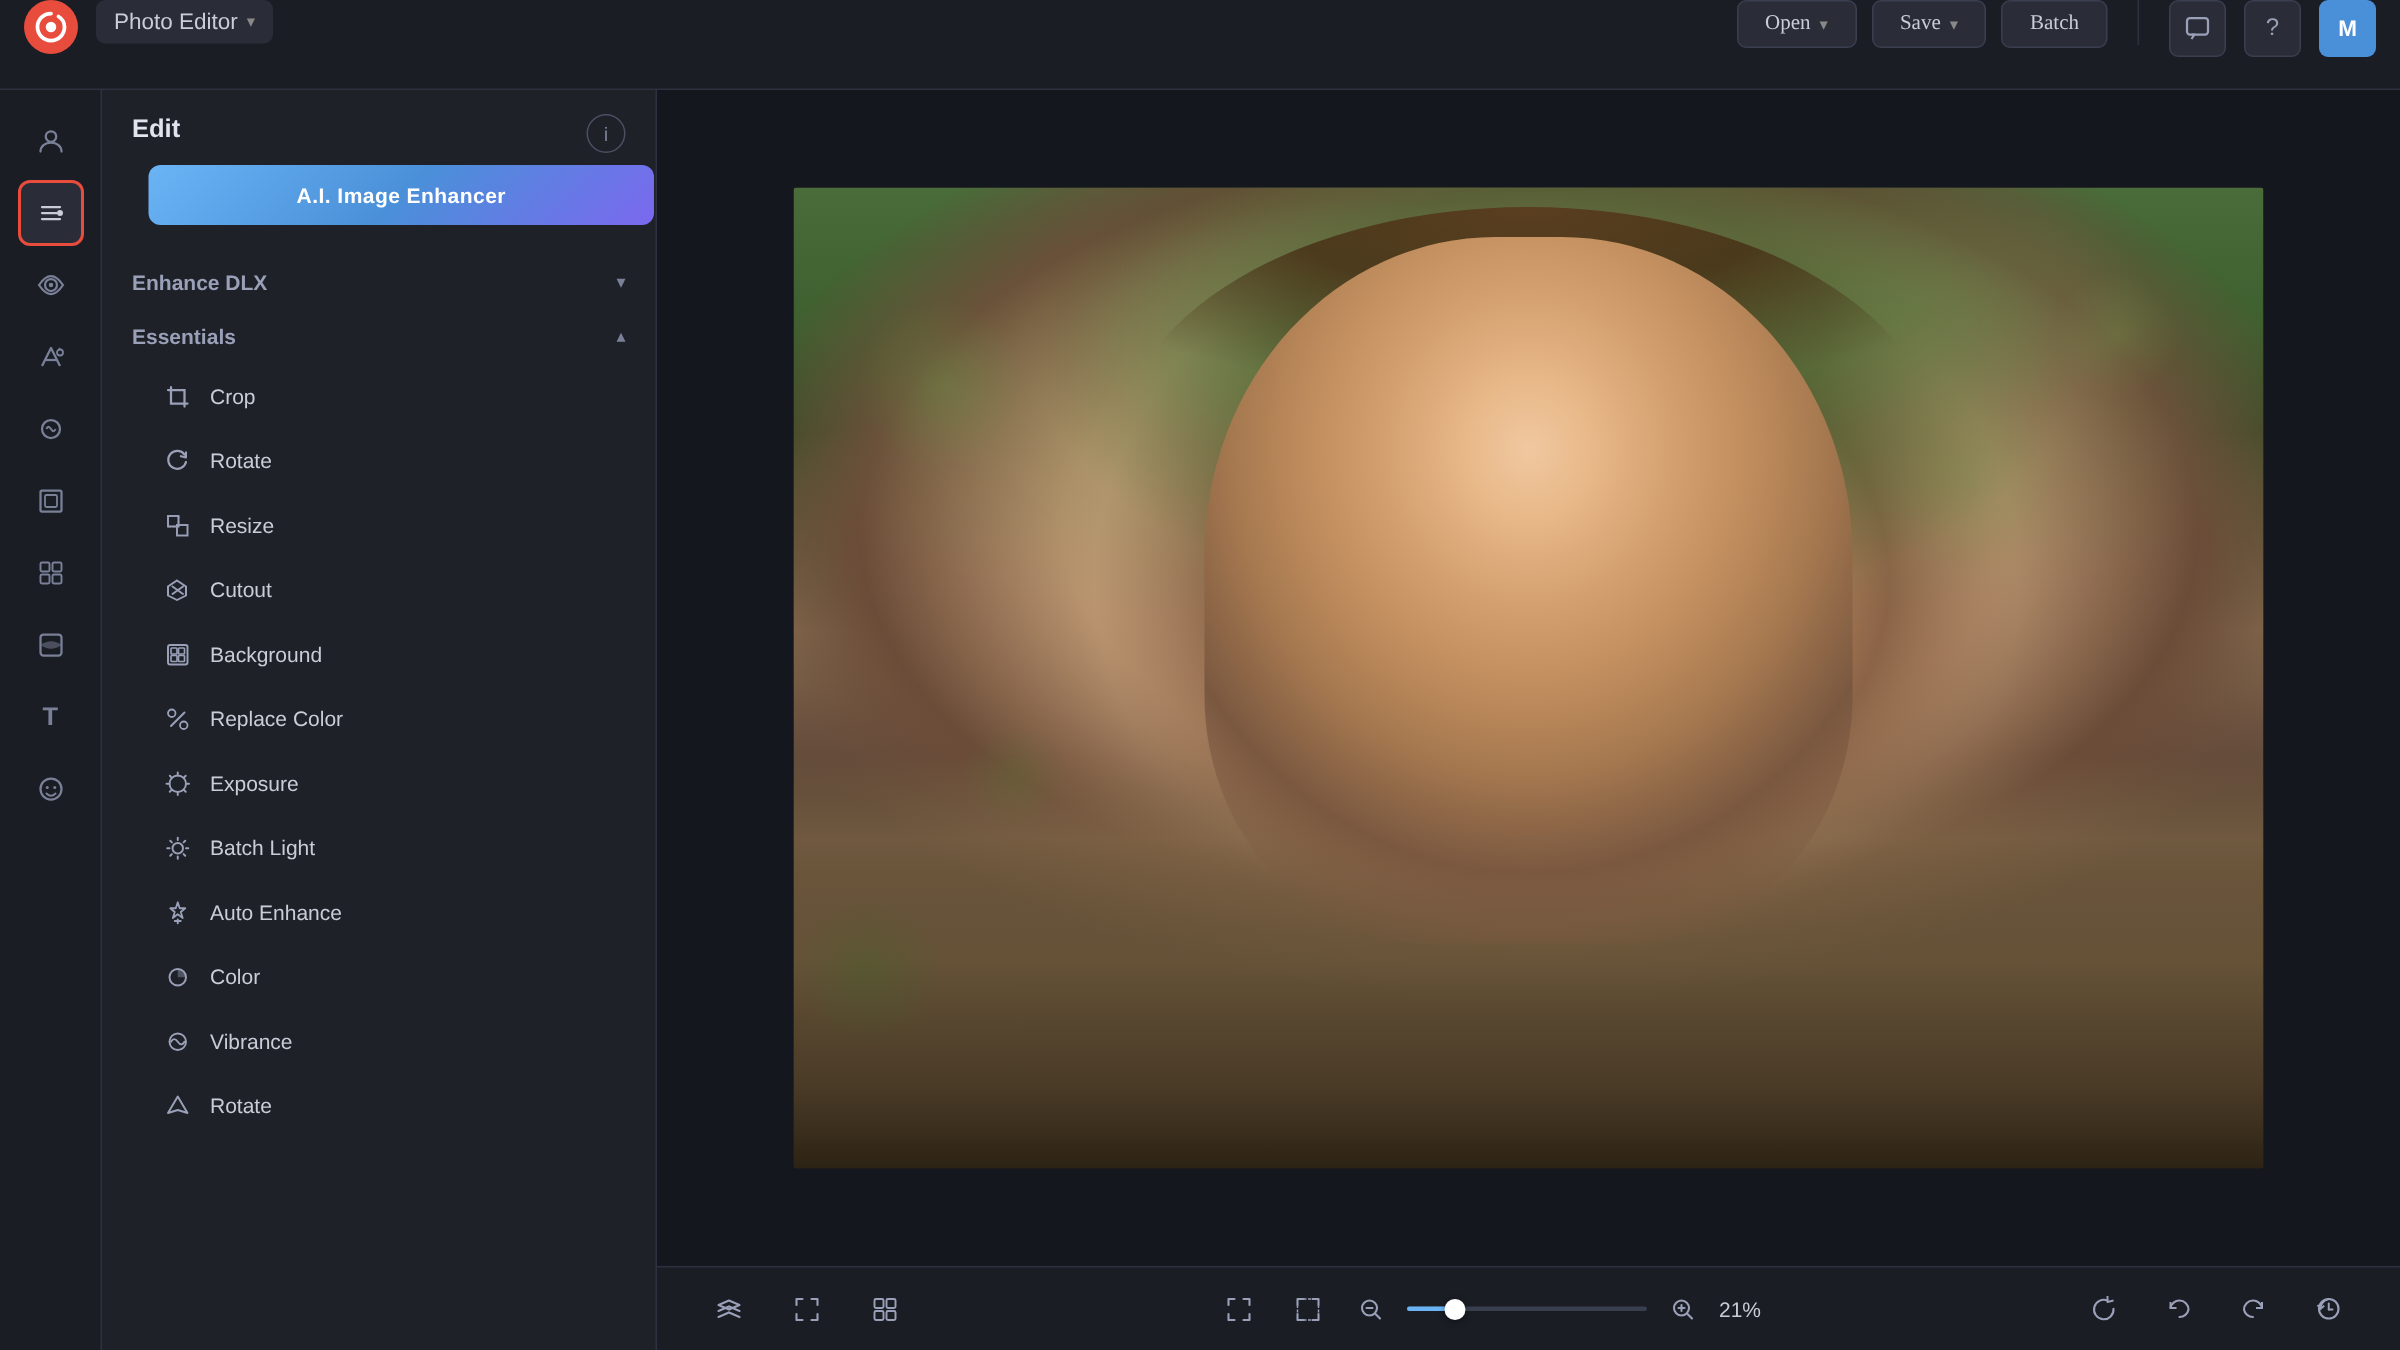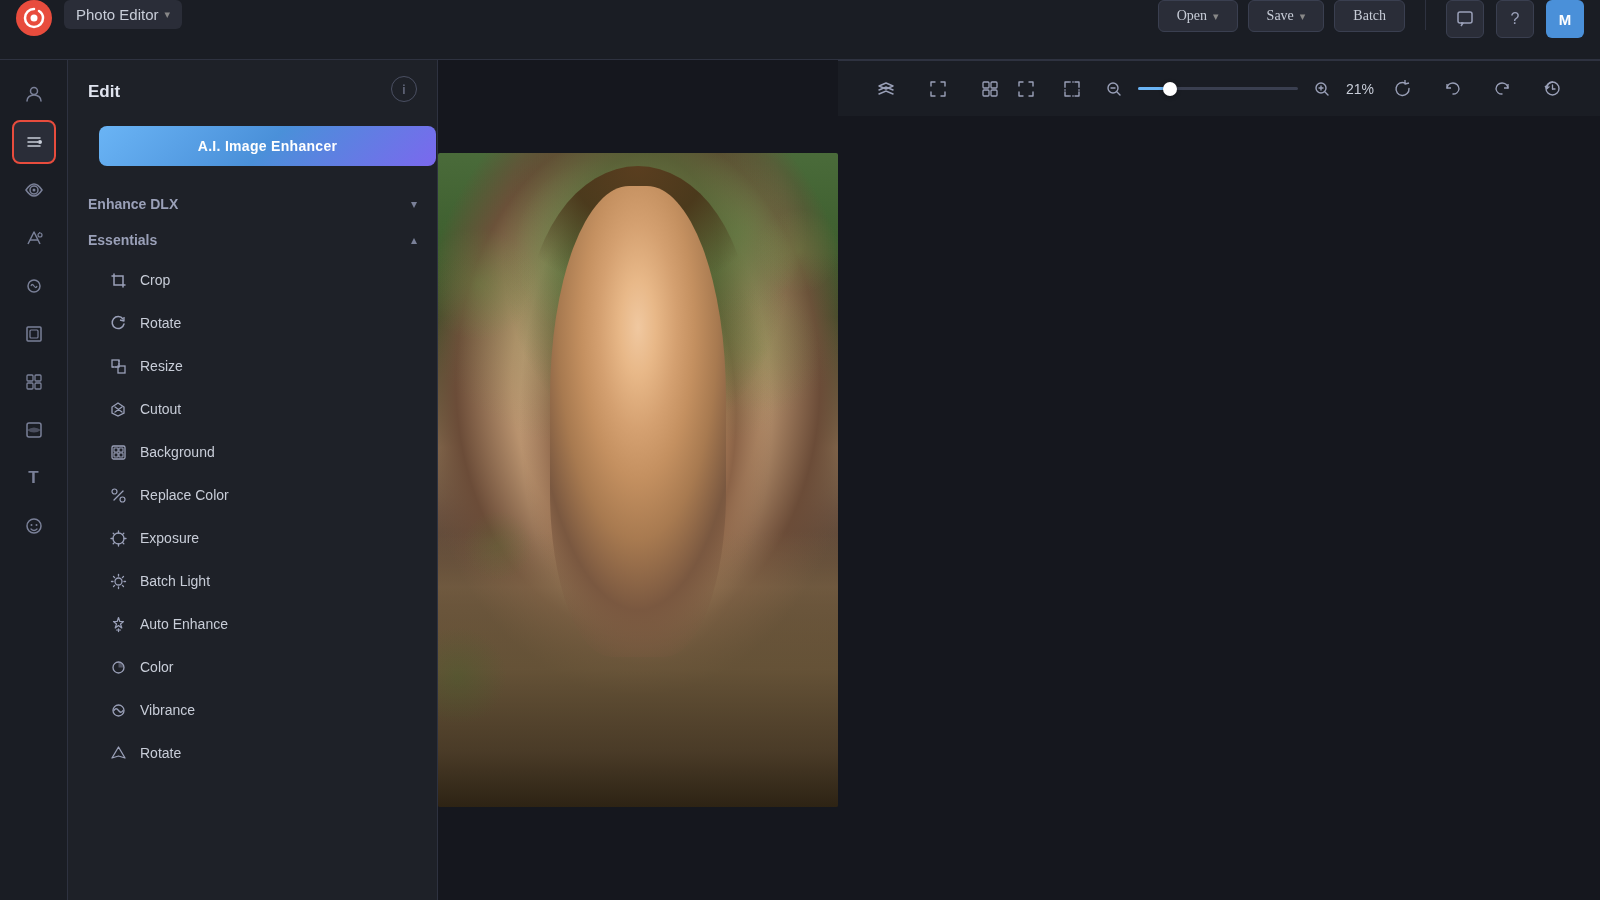--- a/index.html
+++ b/index.html
@@ -140,23 +140,23 @@
       width: 370px;
       background: #1e2128;
       border-right: 1px solid #2e3240;
       display: flex;
       flex-direction: column;
       overflow: hidden;
       flex-shrink: 0;
     }
     .tool-panel-header {
       display: flex;
-      align-items: flex-end;
+      align-items: flex-start;
       justify-content: space-between;
-      padding: 16px 20px 24px;
+      padding: 16px 20px 8px;
       flex-shrink: 0;
     }
     .tool-panel-title {
       font-size: 17px;
       font-weight: 600;
       color: #e0e4ef;
     }
     .tool-panel-info {
       width: 26px;
       height: 26px;
@@ -235,21 +235,21 @@
     .tool-item-label {
       font-size: 14px;
       color: #c8cdd8;
     }
 
     
     .canvas-area {
       flex: 1;
       background: #15171e;
       display: flex;
-      flex-direction: row;
+      flex-direction: column;
       overflow: hidden;
     }
     .canvas-viewport {
       flex: 1;
       display: flex;
       align-items: center;
       justify-content: center;
       overflow: hidden;
       position: relative;
     }

